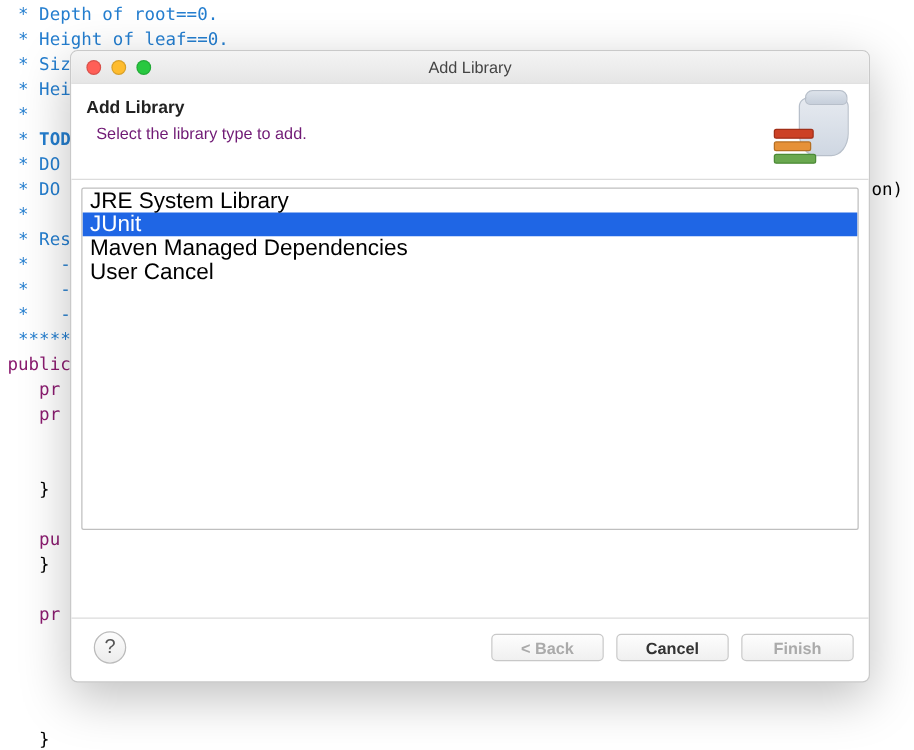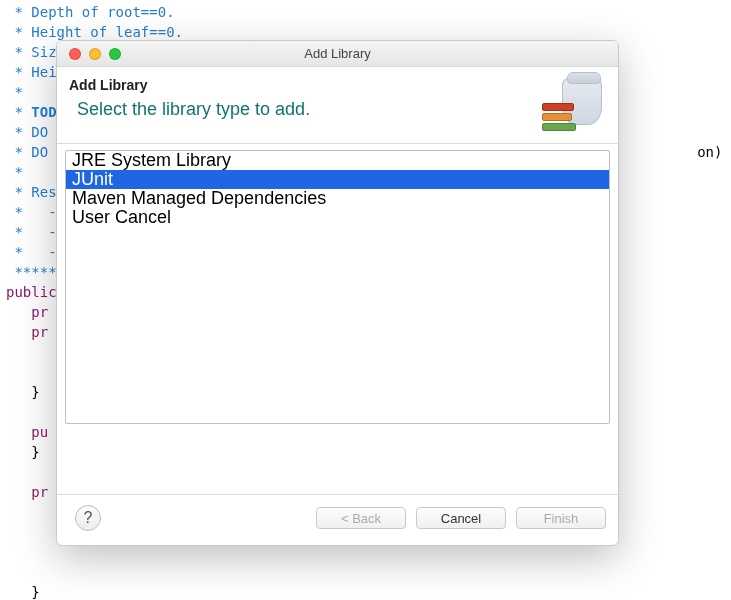--- a/index.html
+++ b/index.html
@@ -27,21 +27,21 @@
   }
   .c-comment { color: #247ecf; }
   .c-kw { color: #8a1b6f; font-weight: normal; }
   .c-black { color: #000; }
   .c-bold { font-weight: bold; }
 
   .dialog {
     position: absolute;
     left: 56px;
     top: 40px;
-    width: 563px;
+    width: 640px;
     height: 506px;
     background: #fff;
     border: 1px solid #c9c9c9;
     border-radius: 6px;
     box-shadow: 0 12px 40px rgba(0,0,0,0.25);
     z-index: 10;
     display: flex;
     flex-direction: column;
     overflow: hidden;
   }
@@ -81,22 +81,22 @@
     justify-content: space-between;
     background: #fff;
   }
   .header-text h2 {
     font-size: 14px;
     font-weight: 600;
     color: #222;
     margin-bottom: 6px;
   }
   .header-text p {
-    font-size: 18px;
-    color: #0f766e;
+    font-size: 13px;
+    color: #701a75;
     padding-left: 8px;
   }
   .wizard-icon {
     width: 64px; height: 54px;
     position: relative;
     flex-shrink: 0;
   }
   .wizard-icon .jar {
     position: absolute;
     right: 4px; top: 0;
@@ -170,20 +170,21 @@
     height: 22px;
     padding: 0 14px;
     font-size: 13px;
     border-radius: 4px;
     text-align: center;
     display:flex; align-items:center; justify-content:center;
     border:1px solid #c8c8c8;
     background: linear-gradient(#fdfdfd,#f0f0f0);
     color:#333;
     cursor:pointer;
+    font-weight:bold;
   }
   .btn.disabled {
     color:#aaa;
     cursor:default;
   }
   .btn.primary {
     background: linear-gradient(#4a9bff,#1f66e5);
     border-color:#1857c8;
     color:#fff;
   }

